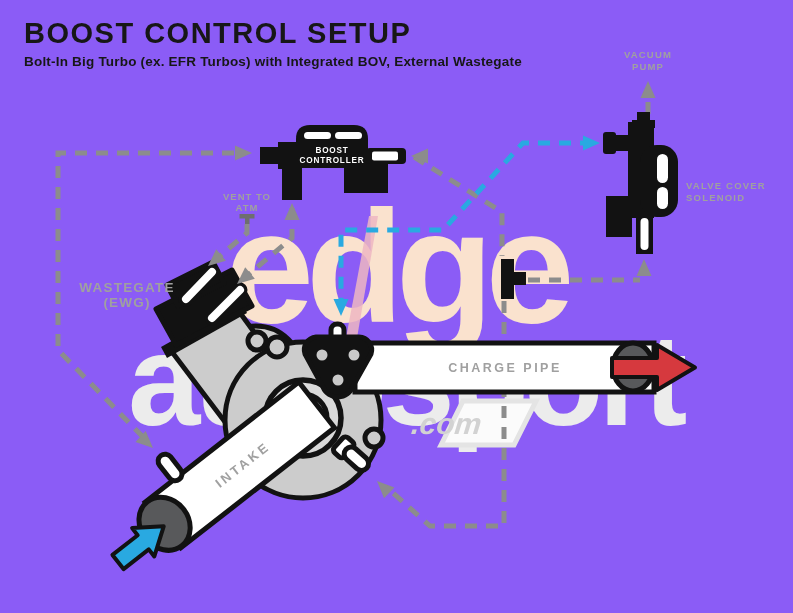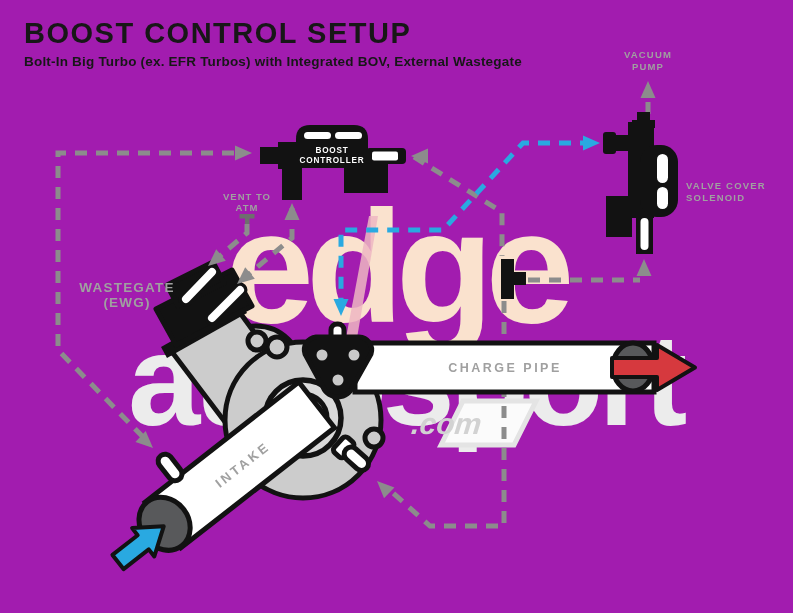--- a/index.html
+++ b/index.html
@@ -1,16 +1,16 @@
 <!DOCTYPE html>
 <html><head>
 <meta charset="utf-8">
 <style>
   html,body{margin:0;padding:0;background:#fff;}
-  #stage{width:793px;height:613px;position:relative;background:#a21caf;overflow:hidden;
+  #stage{width:793px;height:613px;position:relative;background:#8b5cf6;overflow:hidden;
          font-family:"Liberation Sans","DejaVu Sans",sans-serif;}
   svg{display:block;}
   .ttl{font-family:"Liberation Sans",sans-serif;font-weight:bold;fill:#171717;}
   .lbl{font-family:"Liberation Sans",sans-serif;font-weight:bold;fill:#a0a0a0;}
   .dash-gray{stroke:#8c8c8c;stroke-width:5;fill:none;stroke-dasharray:12 9;}
   .dash-blue{stroke:#29a9e1;stroke-width:5;fill:none;stroke-dasharray:12 9;}
   .blk{fill:#121212;}
   .outl{stroke:#121212;stroke-width:5;}
   .turbo{fill:#cccccc;}
   .wm-edge{font-weight:bold;fill:#fae2ce;letter-spacing:-8px;}

